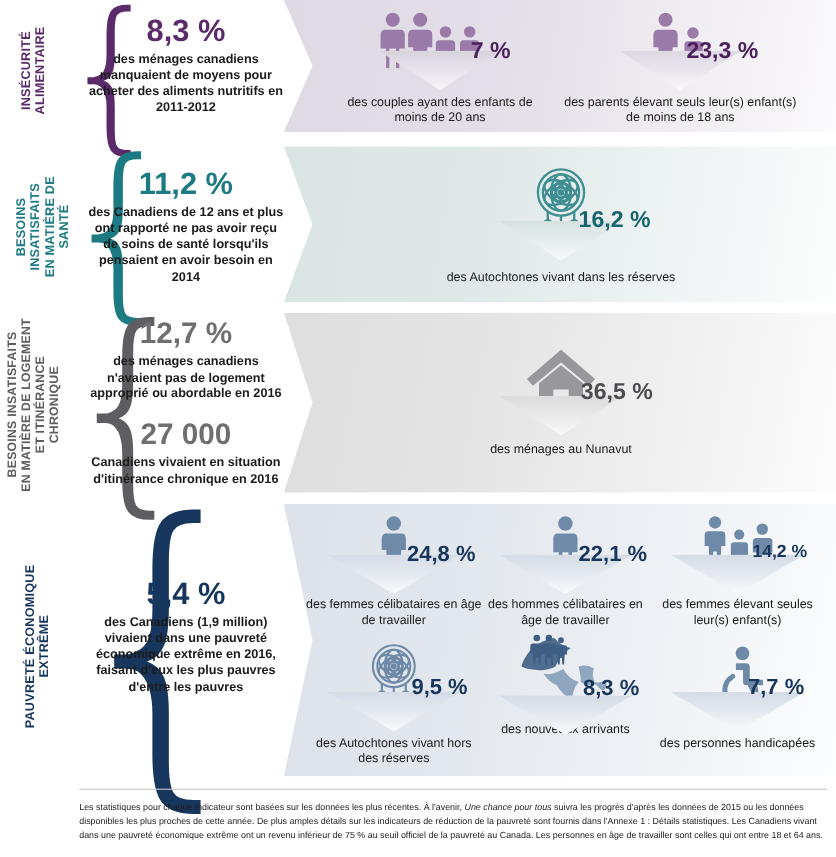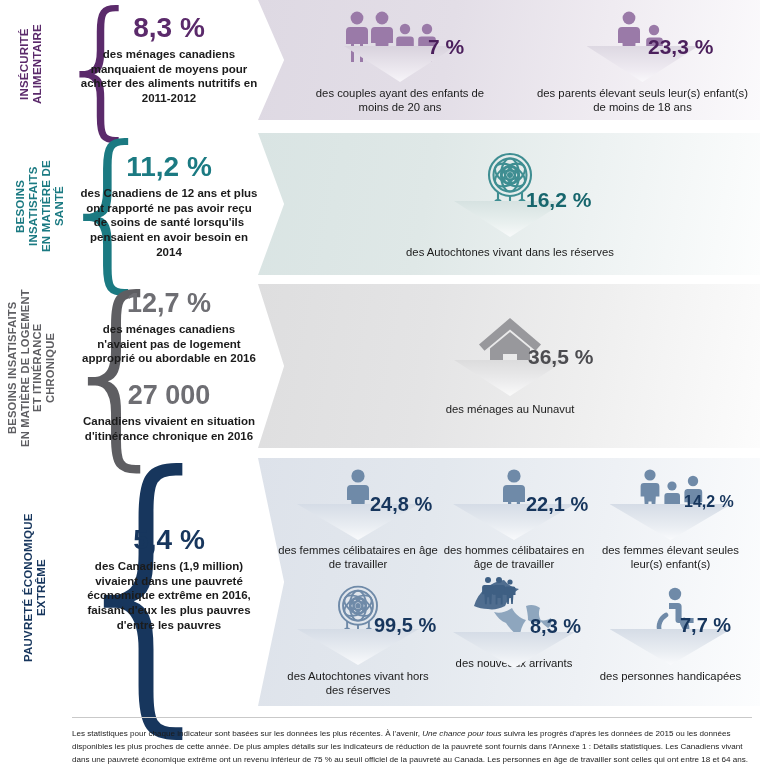--- a/index.html
+++ b/index.html
@@ -134,21 +134,21 @@
           </g>
         </svg>
       </div>
       <div style="position:relative;height:0;">
         <div class="downarrow" style="top:-16px;background:linear-gradient(180deg,#d8d2dd 0%,#ece8ef 65%,#f7f5f9 100%);"></div>
       </div>
       <div class="pct" style="font-size:21px;color:#4b1f5c;position:absolute;left:128px;top:28px;">7 %</div>
       <div class="caption" style="margin-top:24px;">des couples ayant des enfants de moins de 20 ans</div>
     </div>
 
-    <div class="stat" style="left:535px;top:8px;width:215px;">
+    <div class="stat" style="left:511px;top:8px;width:215px;">
       <div class="icon-row">
         <svg width="72" height="52" viewBox="0 0 72 52">
           <g fill="#9a7aa8">
             <circle cx="22" cy="8" r="6.4"></circle>
             <path d="M15 17h14a4 4 0 0 1 4 4v12h-4.5l-1 19h-3l-1-13h-3l-1 13h-3l-1-19H11V21a4 4 0 0 1 4-4z"></path>
             <circle cx="47" cy="20" r="5.2"></circle>
             <path d="M41.5 27.5h11a3.3 3.3 0 0 1 3.3 3.3v10h-3.4L51.6 52h-2.5l-.8-8.2h-2l-.8 8.2h-2.5l-.8-11.2h-3V30.8a3.3 3.3 0 0 1 3.3-3.3z"></path>
           </g>
         </svg>
       </div>
@@ -329,21 +329,21 @@
             <circle cx="32" cy="24" r="3"></circle>
             <circle cx="20" cy="52" r="4"></circle>
             <circle cx="32" cy="55" r="4"></circle>
             <circle cx="44" cy="52" r="4"></circle>
           </g>
         </svg>
       </div>
       <div style="position:relative;height:0;">
         <div class="downarrow" style="top:-12px;width:122px;background:linear-gradient(180deg,#d5dce6 0%,#e9edf2 62%,#f9fafc 100%);"></div>
       </div>
-      <div class="pct" style="font-size:20px;color:#17365d;position:absolute;left:96px;top:32px;">99,5 %</div>
+      <div class="pct" style="font-size:20px;color:#17365d;position:absolute;left:96px;top:32px;">9,5 %</div>
       <div class="caption" style="margin-top:28px;">des Autochtones vivant hors des réserves</div>
     </div>
 
     <div class="stat" style="left:434px;top:118px;width:160px;">
       <div class="icon-row" style="height:66px;">
         <svg width="96" height="66" viewBox="0 0 96 66">
           <path d="M8 30c4-14 16-24 30-26 4 5 9 8 15 9-6 4-11 10-14 17-6 3-12 4-17 3-5 0-10-1-14-3z" fill="#4f6d8f"></path>
           <g fill="#8ea6be">
             <path d="M28 36c6 2 12 0 18-4 3 6 8 10 14 12-4 5-6 11-6 17-5-3-10-8-14-14-5-2-9-6-12-11z"></path>
             <path d="M60 30c5-2 10-1 14 2-2 5-1 10 2 14-5 2-10 1-14-2 0-5-1-10-2-14z"></path>

